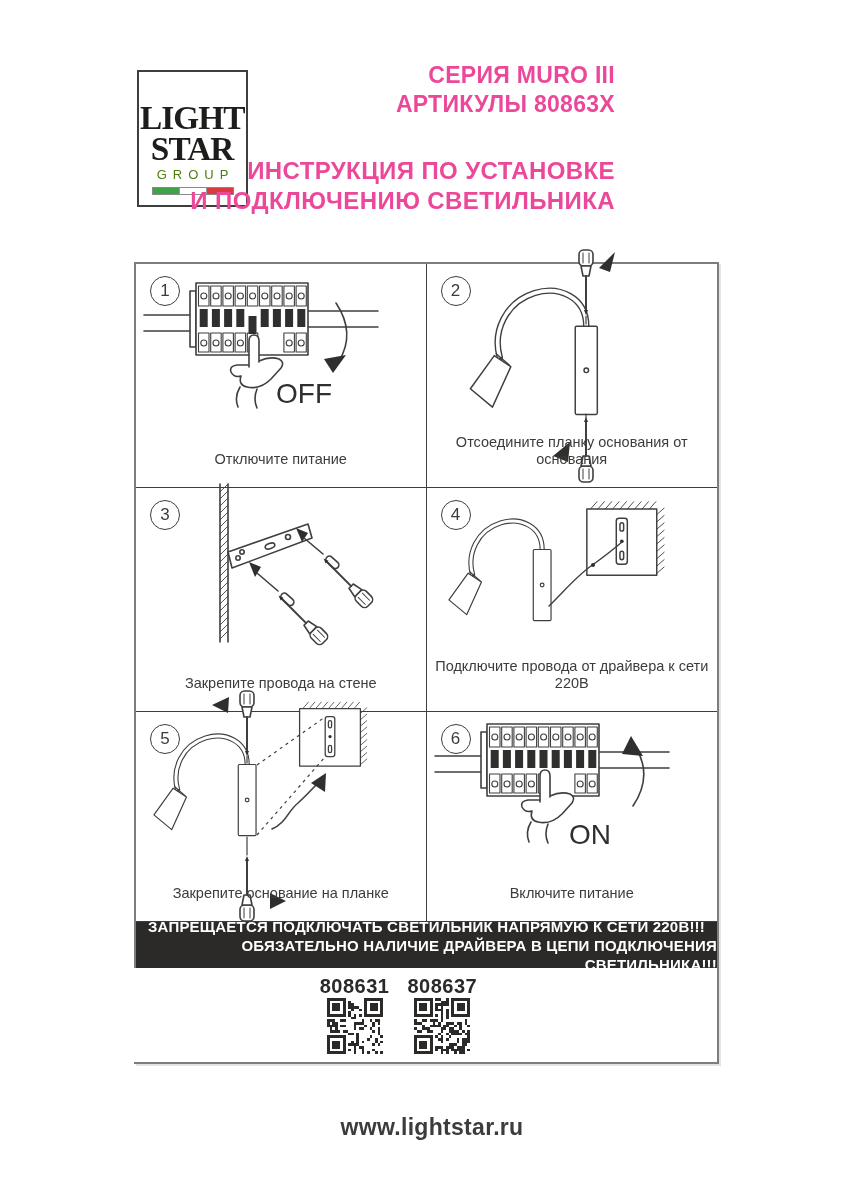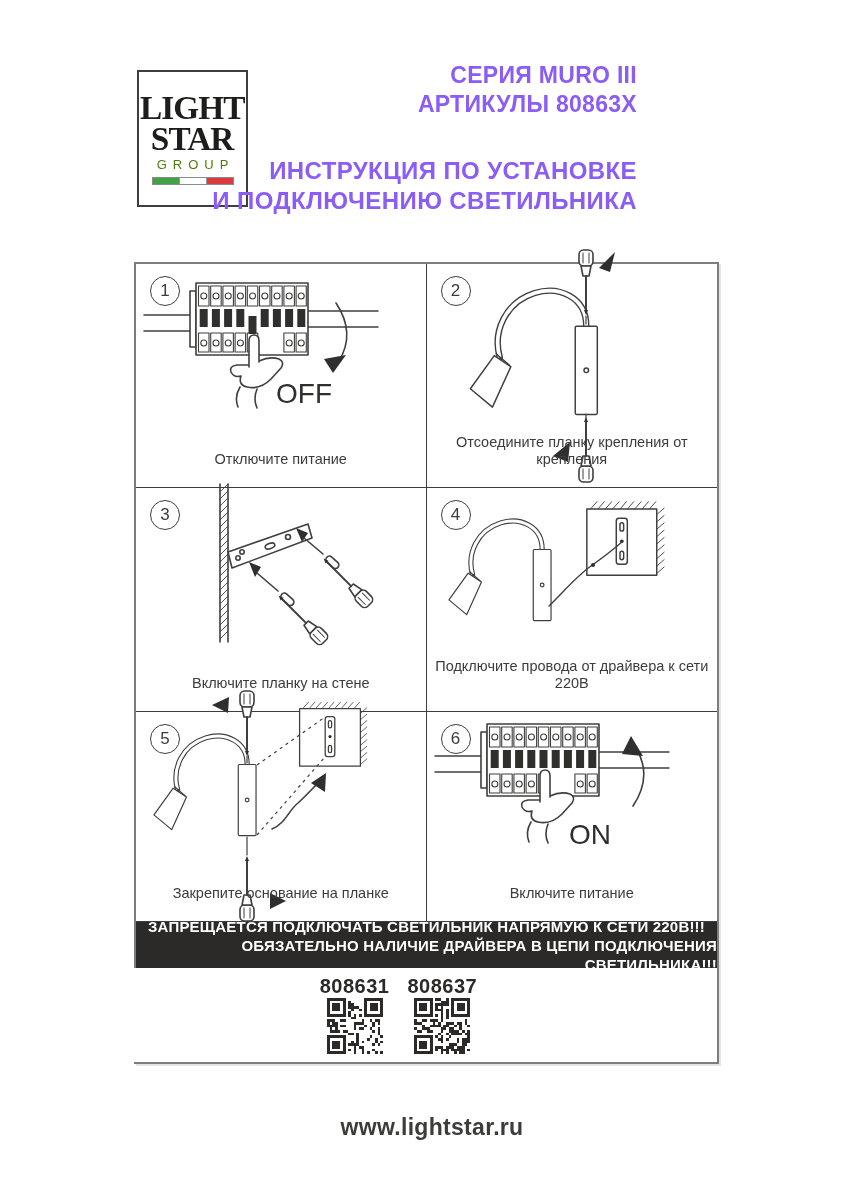--- a/index.html
+++ b/index.html
@@ -6,40 +6,40 @@
   .page {
     position:relative; width:849px; height:1200px; margin:0 auto;
     background:#ffffff; overflow:hidden;
     font-family:"Liberation Sans", sans-serif; color:#3c3c3b;
   }
 
   
   .logo-box {
     position:absolute; left:137px; top:70px; width:107px; height:133px;
     border:2px solid #3e3e3d; background:#fff;
-    display:flex; flex-direction:column; align-items:center; justify-content:flex-start;
+    display:flex; flex-direction:column; align-items:center; justify-content:center;
   }
   .logo-word {
     font-family:"Liberation Serif", serif; font-weight:bold; color:#1d1d1b;
     font-size:34px; line-height:31px; letter-spacing:-1px; transform:scaleX(0.98);
   }
   .logo-word.first { margin-top:20px; }
   .logo-group {
     font-size:13px; color:#4d7c0f; letter-spacing:6px; margin-left:6px; margin-top:4px; line-height:14px;
   }
   .logo-flag {
     margin-top:5px; width:82px; height:8px; display:flex; border:1px solid #8a8a8a; box-sizing:border-box;
   }
   .logo-flag span { flex:1 1 0; }
   .flag-green { background:#41a348; }
   .flag-white { background:#ffffff; border-left:1px solid #9a9a9a; border-right:1px solid #9a9a9a; }
   .flag-red   { background:#d93b3e; }
 
   .header-title {
-    position:absolute; top:61px; left:0; right:212px; text-align:right; color:#8b5cf6;
+    position:absolute; top:61px; left:0; right:234px; text-align:right; color:#ec4899;
   }
   .series-block div {
     font-size:23px; line-height:29px; font-weight:bold; letter-spacing:0.3px;
   }
   .instruction-block { margin-top:37px; }
   .instruction-block div {
     font-size:24px; line-height:30px; font-weight:bold; letter-spacing:0.4px;
   }
 
   
@@ -237,21 +237,21 @@
         <svg class="illu" width="260" height="226" viewBox="0 0 260 226">
           <use href="#d-lamp" transform="translate(36,40) scale(0.92)"></use>
           <use href="#d-sdriver" transform="translate(147,8)"></use>
           <path class="ln" d="M159 74 L159 82" style="stroke-width:1.2"></path>
           <path class="blk" d="M172 26 L188 10 L183 30 Z"></path>
           <use href="#d-sdriver" transform="translate(171,240) rotate(180)"></use>
           <path class="ln" d="M159 172 L159 180" style="stroke-width:1.2"></path>
           <path class="blk" d="M143 200 L126 214 L141 220 Z"></path>
         </svg>
       </div>
-      <div class="caption">Отсоедините планку крепления от крепления</div>
+      <div class="caption">Отсоедините планку основания от основания</div>
     </div>
 
     <div class="step-cell col-left row-line">
       <div class="step-num">3</div>
       <div class="art">
         <svg class="illu" width="260" height="226" viewBox="0 0 260 226">
           <g>
             <path class="ln" d="M84 18 V176 M92 18 V176"></path>
             <g class="ln" style="stroke-width:0.9">
               <path d="M84 26 L92 18 M84 33 L92 25 M84 40 L92 32 M84 47 L92 39 M84 54 L92 46 M84 61 L92 53 M84 68 L92 60 M84 75 L92 67 M84 82 L92 74 M84 89 L92 81 M84 96 L92 88 M84 103 L92 95 M84 110 L92 102 M84 117 L92 109 M84 124 L92 116 M84 131 L92 123 M84 138 L92 130 M84 145 L92 137 M84 152 L92 144 M84 159 L92 151 M84 166 L92 158 M84 173 L92 165"></path>
@@ -271,21 +271,21 @@
             <use href="#d-sdriver" transform="translate(242,130) rotate(135)"></use>
           </g>
           <g>
             <path class="blk" d="M113 96 L125 101 L119 111 Z"></path>
             <path class="ln" d="M121 107 L142 125"></path>
             <rect class="lnw" x="-7" y="-3.5" width="15" height="7" rx="3.5" transform="translate(151,133) rotate(42)"></rect>
             <use href="#d-sdriver" transform="translate(197,167) rotate(135)"></use>
           </g>
         </svg>
       </div>
-      <div class="caption">Включите планку на стене</div>
+      <div class="caption">Закрепите провода на стене</div>
     </div>
 
     <div class="step-cell row-line">
       <div class="step-num">4</div>
       <div class="art">
         <svg class="illu" width="260" height="226" viewBox="0 0 260 226">
           <use href="#d-lamp" transform="translate(16,48) scale(0.74)"></use>
           <use href="#d-wallbox" transform="translate(158,32) scale(0.92)"></use>
           <g>
             <path class="ln" d="M122 140 C140 122 150 110 164 100 C178 90 188 82 195 76" style="stroke-width:1.4"></path>

